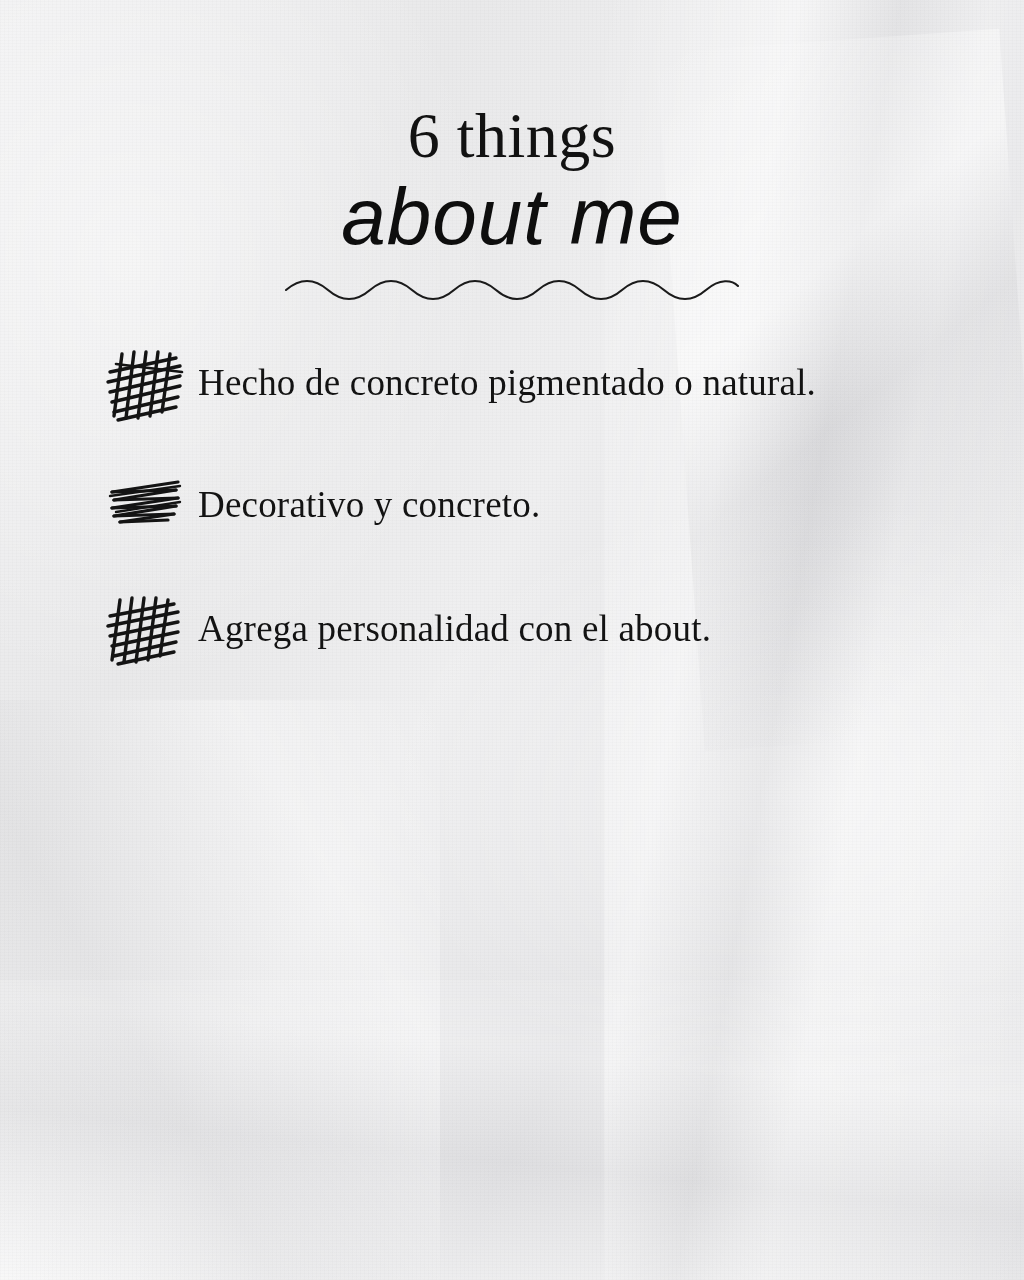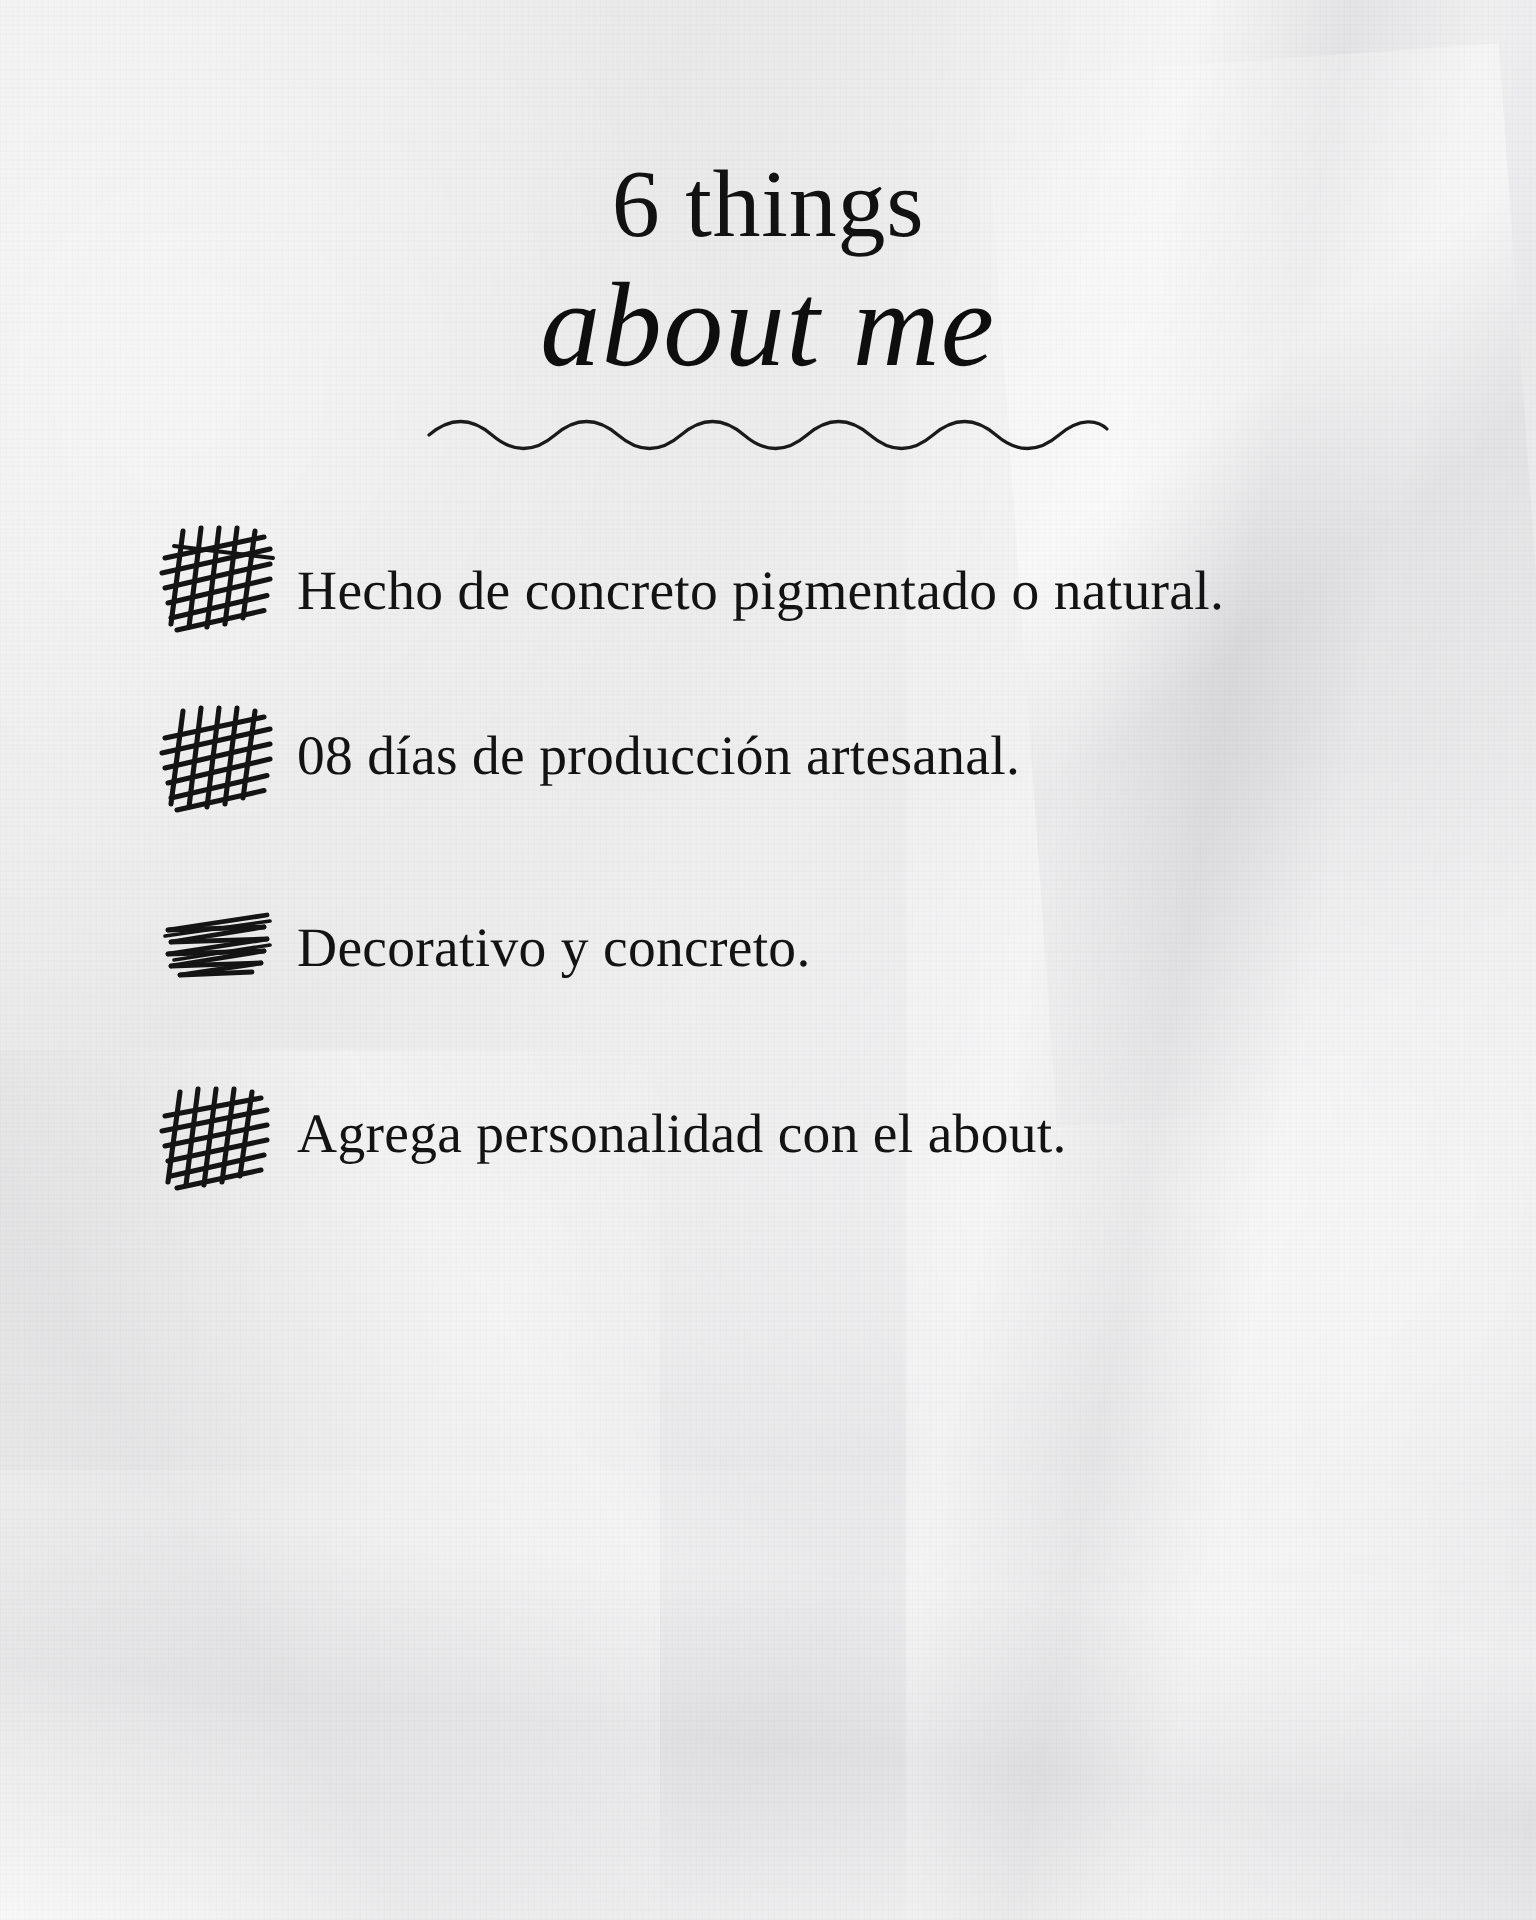--- a/index.html
+++ b/index.html
@@ -67,21 +67,21 @@
     padding-top: 104px;
   }
   .title-line1 {
     font-family: "Liberation Serif", serif;
     font-size: 64px;
     line-height: 1.0;
     color: #121212;
     letter-spacing: 0.5px;
   }
   .title-line2 {
-    font-family: Liberation Serif, serif;
+    font-family: Liberation Sans, sans-serif;
     font-style: italic;
     font-size: 80px;
     line-height: 1.08;
     color: #0e0e0e;
     margin-top: 6px;
     letter-spacing: 1px;
   }
   .squiggle {
     display: block;
     margin: 14px auto 0 auto;
@@ -109,21 +109,21 @@
     flex: 1 1 auto;
     font-family: "Liberation Serif", serif;
     font-size: 37px;
     line-height: 1.22;
     color: #131313;
     padding-top: 10px;
     letter-spacing: 0.2px;
   }
 
   
-  .item.i1 { margin-bottom: 44px; align-items: center; }
+  .item.i1 { margin-bottom: 44px; }
   .item.i2 { margin-bottom: 48px; }
   .item.i3 { margin-bottom: 50px; }
   .item.i4 { margin-bottom: 46px; }
   .item.i5 { margin-bottom: 70px; }
   .item.i6 { margin-bottom: 0; }
 </style>
 </head>
 <body>
 
 <div class="page">
@@ -162,40 +162,20 @@
               <path d="M62 10 L54 74"></path>
                 <path d="M74 12 L66 70"></path>
               <path d="M20 22 L86 30" stroke-width="2.6"></path>
             </g>
           </svg>
         </span>
         <span class="text">Hecho de concreto pigmentado o natural.</span>
       </li>
 
 
-      <li class="item i3">
-        <span class="bullet">
-          <svg width="96" height="86" viewBox="0 0 96 86" fill="none">
-            <g stroke="#141414" stroke-width="3.4" stroke-linecap="round">
-              <path d="M14 28 L80 14"></path>
-                <path d="M12 38 L84 22"></path>
-                <path d="M14 48 L84 32"></path>
-              <path d="M16 58 L84 42"></path>
-                <path d="M18 68 L82 53"></path>
-                <path d="M22 76 L80 63"></path>
-              <path d="M26 10 L18 72"></path>
-                <path d="M38 8 L30 74"></path>
-                <path d="M50 8 L42 74"></path>
-              <path d="M62 8 L54 72"></path>
-                <path d="M74 10 L66 68"></path>
-            </g>
-          </svg>
-        </span>
-        <span class="text">08 días de producción artesanal.</span>
-      </li>
 
       <li class="item i4">
         <span class="bullet">
           <svg width="96" height="86" viewBox="0 0 96 86" fill="none">
             <g stroke="#141414" stroke-width="3.2" stroke-linecap="round">
               <path d="M16 28 L82 18"></path>
                 <path d="M16 28 L80 26"></path>
               <path d="M80 26 L18 36"></path>
                 <path d="M18 36 L82 34"></path>
               <path d="M82 34 L16 44"></path>

